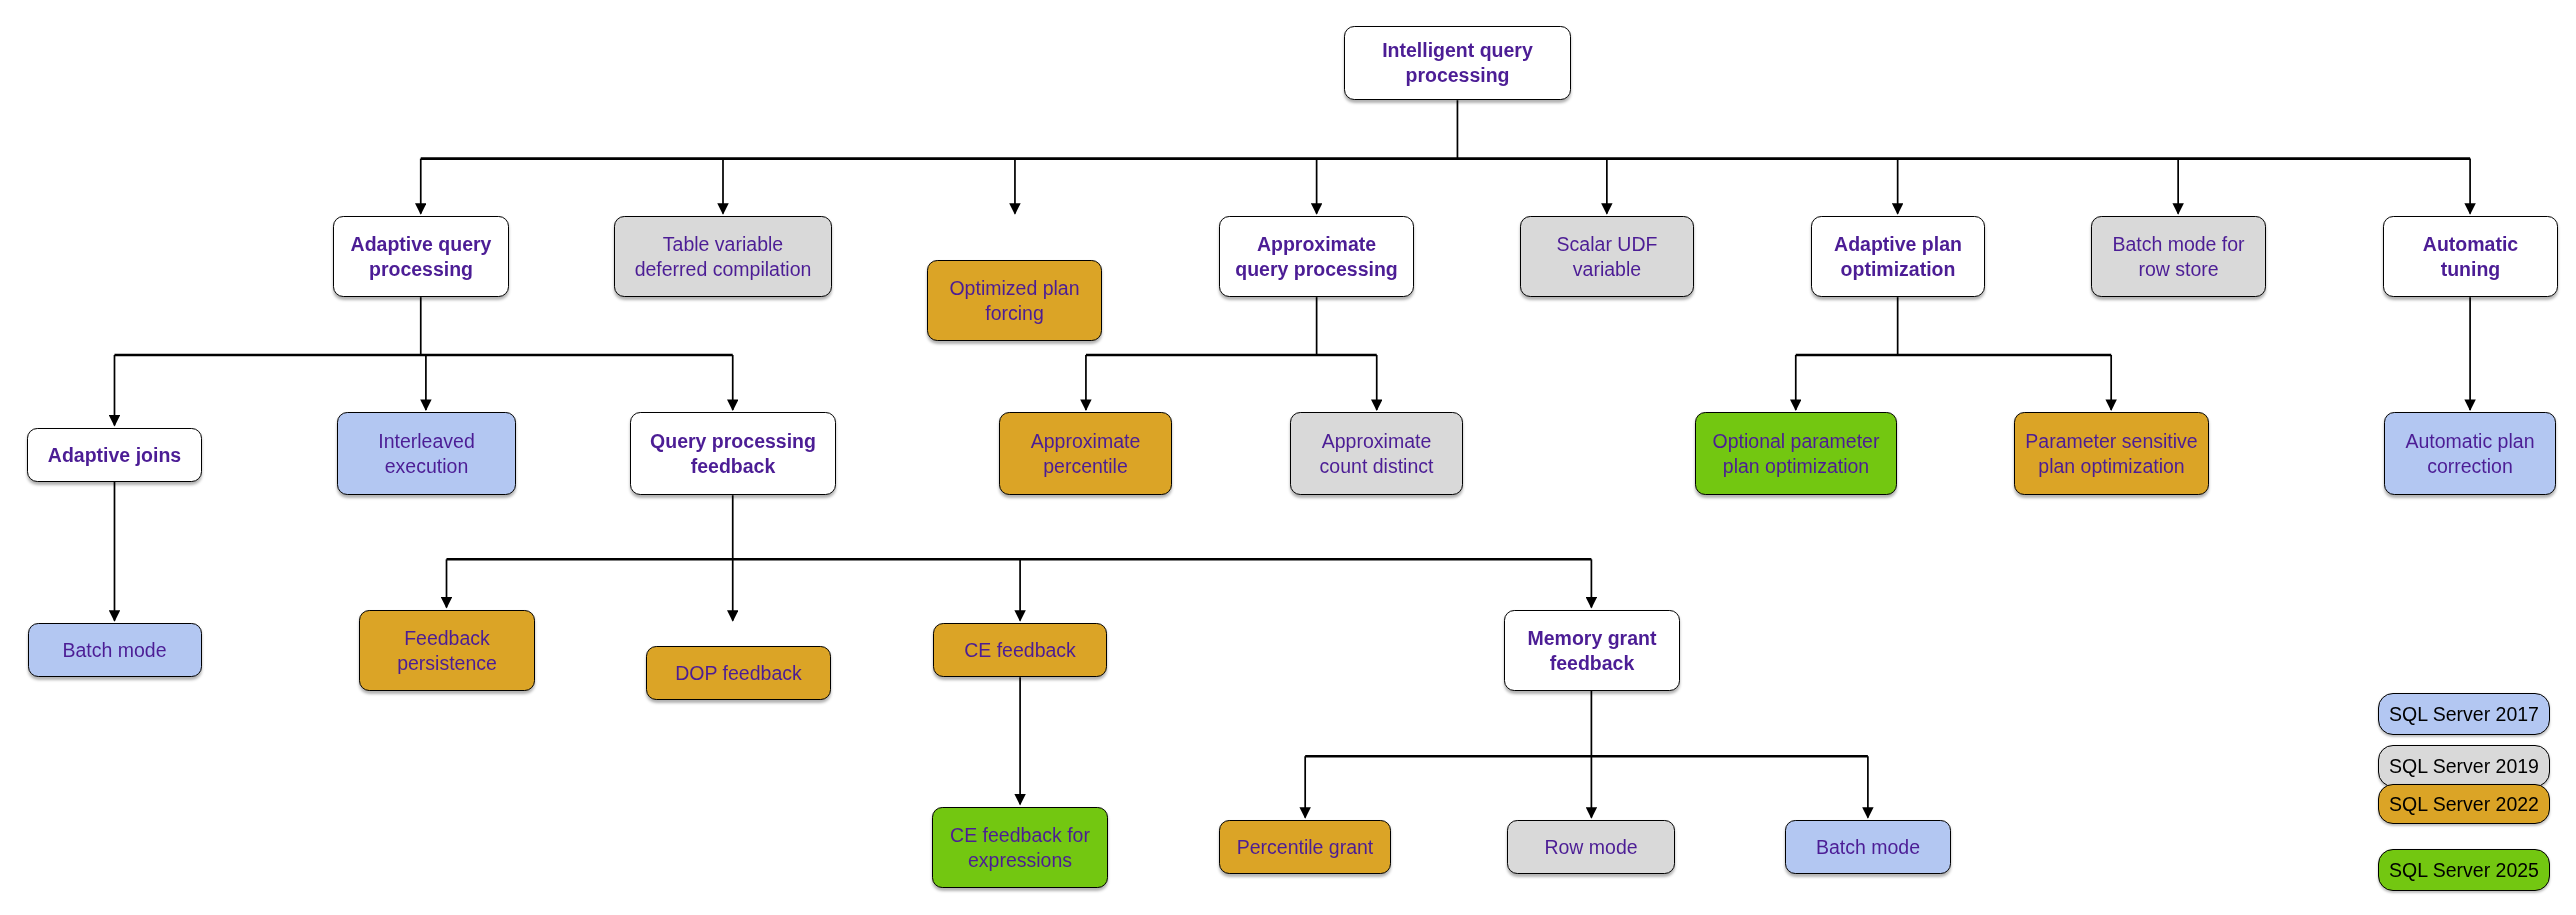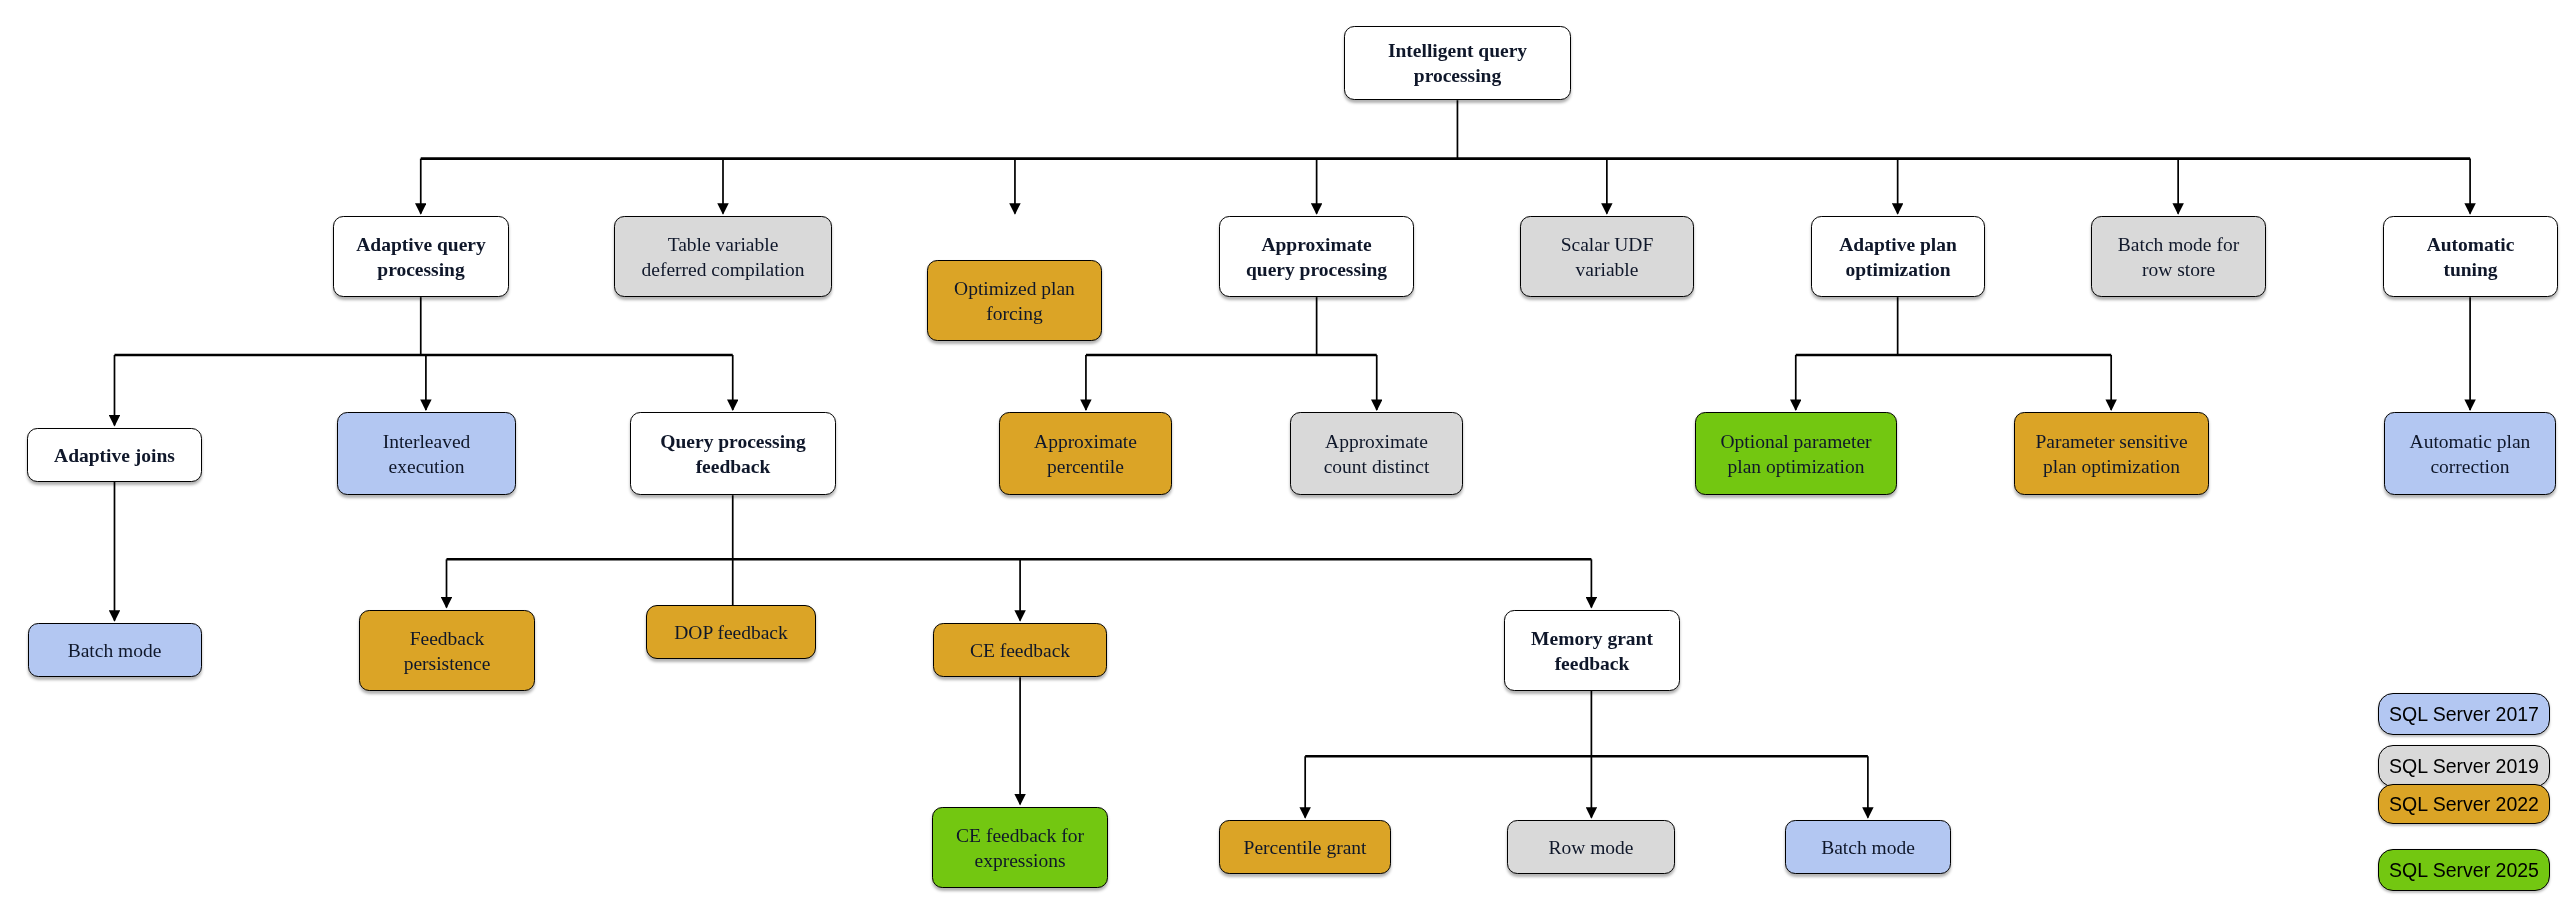--- a/index.html
+++ b/index.html
@@ -7,24 +7,23 @@
     width:2576px;height:916px;background:#ffffff;
     font-family:"Liberation Sans", sans-serif;
     position:relative;overflow:hidden;
   }
   #canvas{position:absolute;left:0;top:0;width:2576px;height:916px;}
   #connectors{position:absolute;left:0;top:0;}
   .node{
     position:absolute;box-sizing:border-box;
     border:1.7px solid #000;border-radius:10.3px;
     display:flex;flex-direction:column;align-items:center;justify-content:center;
-    text-align:center;font-size:19.5px;line-height:25px;color:#0f172a;
+    text-align:center;font-size:19.5px;line-height:25px;color:#4c1d95;
     box-shadow:0 2.3px 2.9px rgba(0,0,0,0.30);
     padding:0 3.4px;
-    font-family:Liberation Serif, serif;
   }
   .node span{white-space:nowrap;}
   .node.bold{font-weight:bold;}
   .legend-pill{
     position:absolute;box-sizing:border-box;
     border:1.7px solid #000;border-radius:15px;
     display:flex;align-items:center;justify-content:center;
     font-size:19.5px;color:#000;
     box-shadow:0 1.7px 2.3px rgba(0,0,0,0.25);
   }
@@ -165,21 +164,21 @@
         <span>Automatic plan</span>
         <span>correction</span>
       </div>
       <div class="node" style="left: 27.5px; top: 623px; width: 174px; height: 54px; background: rgb(179, 199, 242);">
         <span>Batch mode</span>
       </div>
       <div class="node" style="left: 359px; top: 610px; width: 176px; height: 81px; background: rgb(219, 164, 38);">
         <span>Feedback</span>
         <span>persistence</span>
       </div>
-      <div class="node" style="left: 646px; top: 605px; width: 170px; height: 54px; background: rgb(219, 164, 38); border-radius: 11px;">
+      <div class="node" style="left: 646px; top: 646px; width: 185px; height: 54px; background: rgb(219, 164, 38);">
         <span>DOP feedback</span>
       </div>
       <div class="node" style="left: 933px; top: 623px; width: 174px; height: 54px; background: rgb(219, 164, 38);">
         <span>CE feedback</span>
       </div>
       <div class="node bold" style="left: 1504px; top: 610px; width: 176px; height: 81px; background: rgb(255, 255, 255);">
         <span>Memory grant</span>
         <span>feedback</span>
       </div>
       <div class="node" style="left: 932px; top: 807px; width: 176px; height: 81px; background: rgb(115, 199, 17);">

